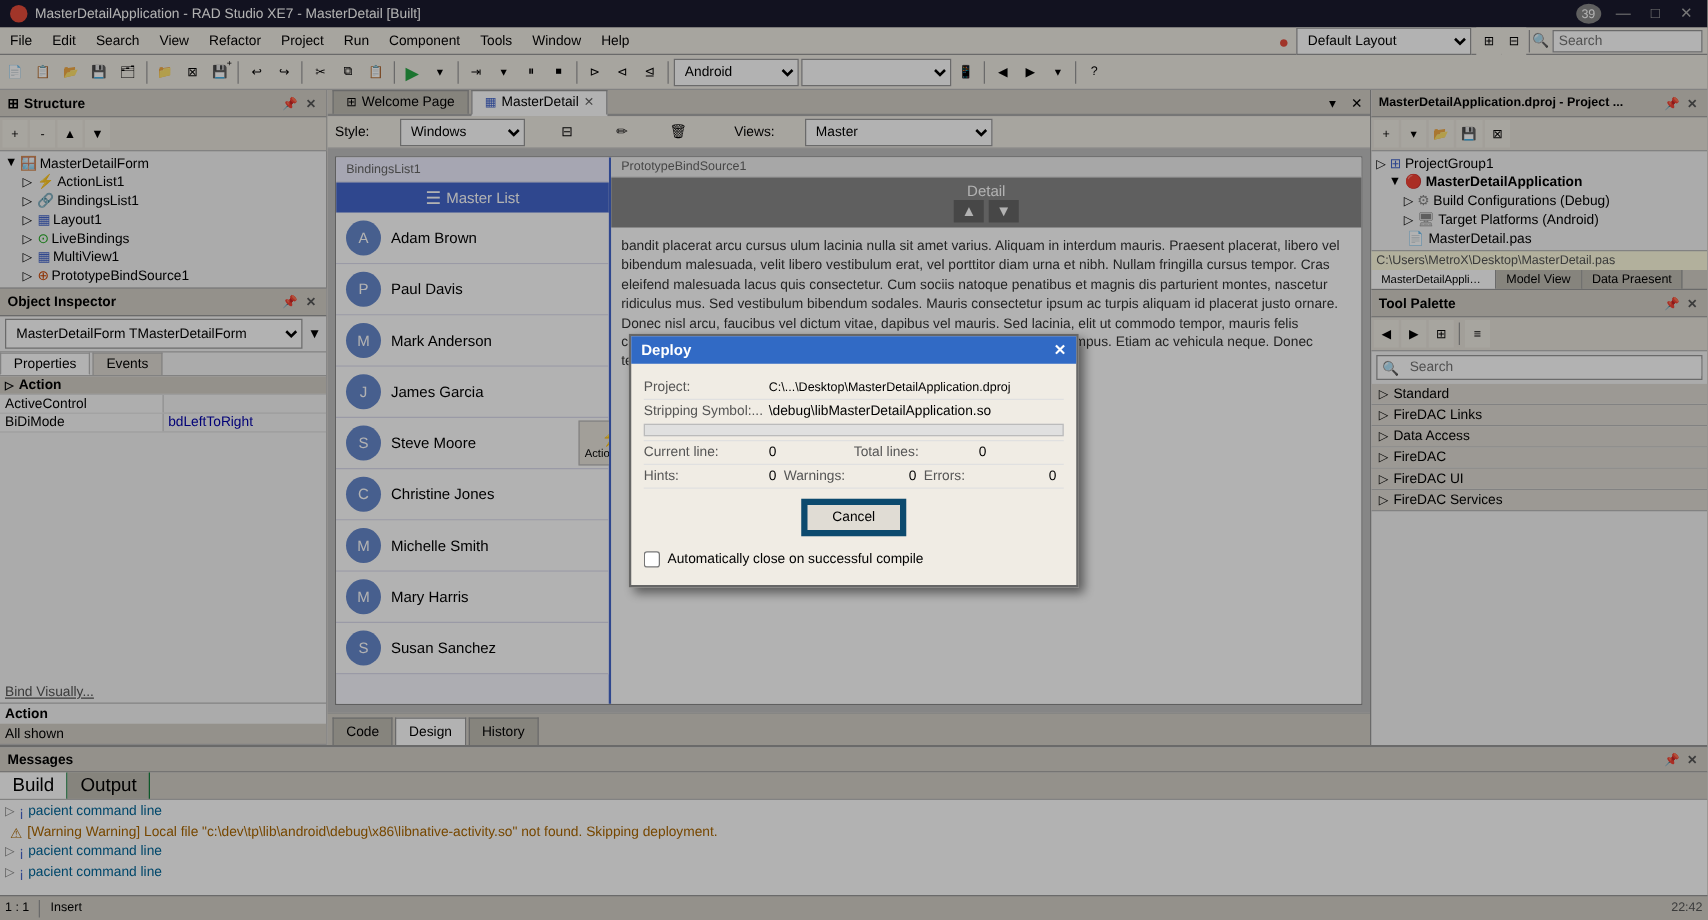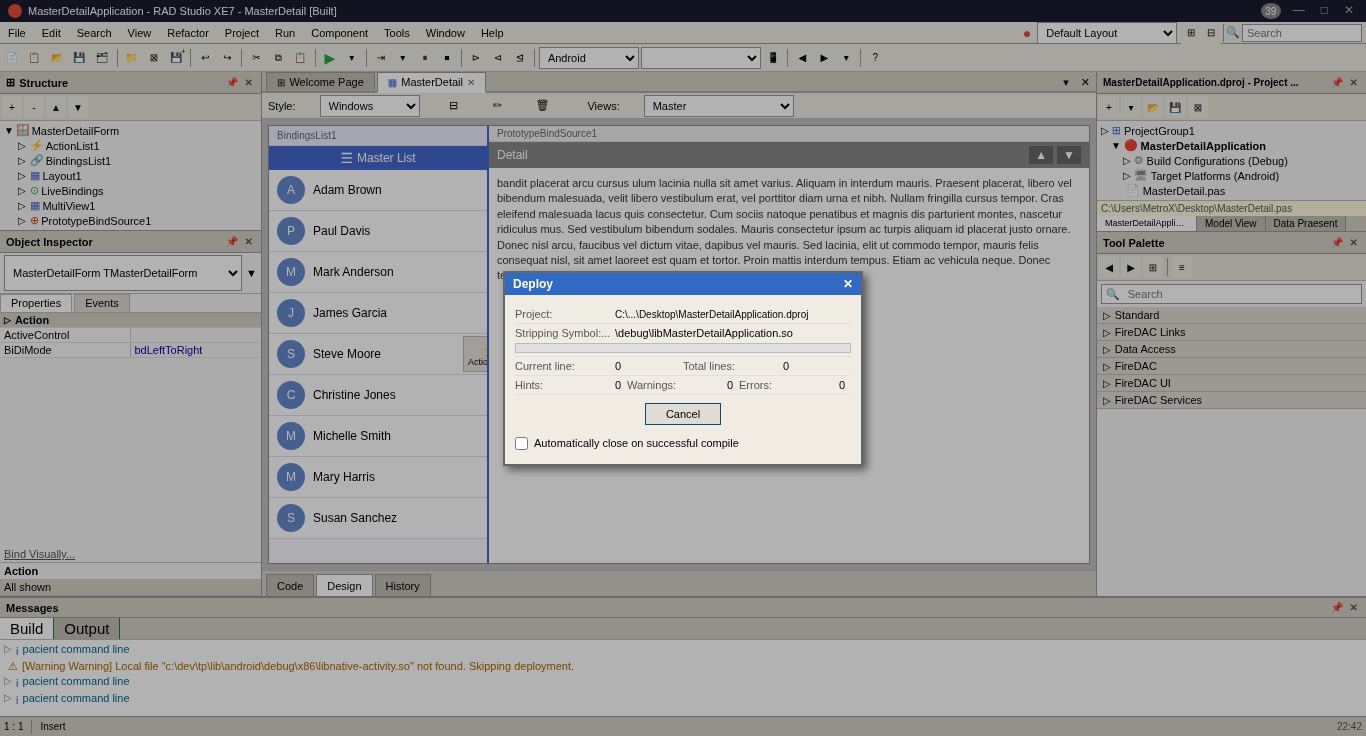--- a/index.html
+++ b/index.html
@@ -27,21 +27,21 @@
     .panel-header-btns { display: flex; gap: 2px; }
     .panel-header-btn { font-size: 10px; cursor: pointer; color: #555; padding: 0 2px; }
     .tree-area { flex: 1; overflow-y: auto; padding: 2px; }
     .tree-item { display: flex; align-items: center; padding: 1px 2px; cursor: pointer; font-size: 11px; }
     .tree-expand { width: 12px; font-size: 10px; cursor: pointer; }
 
     
     .object-inspector { height: 240px; border-top: 1px solid #999; background: #f5f5f5; display: flex; flex-direction: column; }
     .oi-header { background: #d4d0c8; padding: 3px 6px; font-size: 11px; font-weight: bold; display: flex; align-items: center; justify-content: space-between; border-bottom: 1px solid #999; height: 22px; }
     .oi-selector { display: flex; align-items: center; gap: 4px; padding: 2px 4px; border-bottom: 1px solid #bbb; }
-    .oi-dropdown { border: 1px solid #999; background: #fff; padding: 1px 4px; font-size: 11px; height: 36px; flex: 1; }
+    .oi-dropdown { border: 1px solid #999; background: #fff; padding: 1px 4px; font-size: 11px; height: 24px; flex: 1; }
     .oi-tabs { display: flex; border-bottom: 1px solid #bbb; }
     .oi-tab { padding: 2px 10px; cursor: pointer; font-size: 11px; background: #e0dcd4; border: 1px solid #bbb; border-bottom: none; margin-right: 2px; }
     .oi-tab.active { background: #fff; border-bottom: 1px solid #fff; }
     .oi-props { flex: 1; overflow-y: auto; }
     .oi-row { display: flex; border-bottom: 1px solid #e0e0e0; }
     .oi-row-header { background: #d4d0c8; padding: 1px 4px; font-size: 11px; font-weight: bold; display: flex; align-items: center; gap: 4px; width: 100%; }
     .oi-key { width: 50%; padding: 1px 4px; font-size: 11px; border-right: 1px solid #ccc; background: #fafafa; }
     .oi-val { width: 50%; padding: 1px 4px; font-size: 11px; color: #00a; }
     .oi-val.active-val { color: #c00; }
     .bind-visually { padding: 2px 4px; font-size: 11px; color: #555; cursor: pointer; text-decoration: underline; }
@@ -52,21 +52,21 @@
     .tabs-bar { background: #d4d0c8; display: flex; align-items: flex-end; border-bottom: 2px solid #aaa; padding-left: 4px; }
     .tab { padding: 3px 10px; font-size: 11px; cursor: pointer; background: #c0bdb4; border: 1px solid #999; border-bottom: none; margin-right: 2px; display: flex; align-items: center; gap: 4px; }
     .tab.active { background: #fff; border-bottom: 2px solid #fff; margin-bottom: -2px; }
     .tab-close { font-size: 10px; color: #666; cursor: pointer; }
     .style-row { display: flex; align-items: center; padding: 2px 6px; background: #f0ece4; border-bottom: 1px solid #bbb; gap: 24px; height: 26px; }
     .panel-title { background: #4466cc; color: #fff; padding: 4px 8px; font-size: 12px; text-align: center; display: flex; align-items: center; justify-content: center; gap: 4px; }
     .list-item-row { display: flex; align-items: center; padding: 6px 8px; border-bottom: 1px solid #dde; cursor: pointer; background: #fff; }
     .list-avatar { width: 28px; height: 28px; border-radius: 50%; background: #6688cc; color: #fff; display: flex; align-items: center; justify-content: center; font-size: 12px; margin-right: 8px; flex-shrink: 0; }
     .list-item-name { font-size: 12px; }
     .bindings-label { font-size: 10px; color: #666; padding: 4px 8px; background: #eef; border-bottom: 1px solid #dde; }
-    .detail-title { background: #888; color: #fff; padding: 4px 8px; font-size: 12px; text-align: center; display: flex; align-items: center; justify-content: space-between; }
+    .detail-title { background: #888; color: #fff; padding: 4px 20px; font-size: 12px; text-align: center; display: flex; align-items: center; justify-content: space-between; flex-direction: column; }
     .detail-arrows { display: flex; gap: 4px; }
     .detail-arrow { background: #666; color: #fff; border: none; padding: 2px 6px; cursor: pointer; font-size: 12px; }
     .detail-text { padding: 8px; font-size: 11px; line-height: 1.4; color: #333; overflow: hidden; max-height: 250px; }
     .proto-label { font-size: 10px; color: #666; padding: 2px 8px; background: #f0f0f0; border-bottom: 1px solid #ddd; }
 
     
     .bottom-tabs { background: #d4d0c8; display: flex; align-items: flex-end; padding-left: 4px; border-top: 1px solid #bbb; height: 26px; }
     .bottom-tab { padding: 2px 10px; font-size: 11px; cursor: pointer; background: #c0bdb4; border: 1px solid #999; border-bottom: none; margin-right: 2px; height: 22px; display: flex; align-items: center; }
     .bottom-tab.active { background: #fff; }
 
@@ -109,21 +109,21 @@
     .overlay { position: fixed; top: 0; left: 0; width: 100%; height: 100%; background: rgba(0,0,0,0.3); z-index: 100; display: flex; align-items: center; justify-content: center; }
     .dialog { background: #f0ece4; border: 2px solid #666; box-shadow: 4px 4px 8px rgba(0,0,0,0.5); width: 360px; }
     .dialog-title { background: #316ac5; color: #fff; padding: 4px 8px; font-size: 12px; font-weight: bold; display: flex; align-items: center; justify-content: space-between; }
     .dialog-body { padding: 10px; }
     .dialog-row { display: flex; align-items: flex-end; padding: 3px 0; font-size: 11px; border-bottom: 1px solid #e0e0e0; }
     .dialog-label { width: 100px; color: #555; flex-shrink: 0; }
     .dialog-value { flex: 1; font-size: 11px; color: #000; }
     .progress-bar-container { background: #e0e0e0; height: 10px; flex: 1; border: 1px solid #bbb; }
     .progress-bar { background: #316ac5; height: 100%; width: 0%; }
     .dialog-btn-row { display: flex; justify-content: center; padding: 8px 0; }
-    .dialog-btn { background: #e0dcd4; border: 1px solid #0c4a6e; padding: 4px 20px; font-size: 11px; cursor: pointer; }
+    .dialog-btn { background: #e0dcd4; border: 5px solid #0c4a6e; padding: 4px 20px; font-size: 11px; cursor: pointer; }
     .dialog-checkbox-row { display: flex; align-items: center; gap: 6px; padding: 4px 0; font-size: 11px; }
 
     
     ::-webkit-scrollbar { width: 8px; height: 8px; }
     ::-webkit-scrollbar-track { background: #f0ece4; }
     ::-webkit-scrollbar-thumb { background: #b0a898; }
 
     .all-shown-bar { background: #d4d0c8; padding: 2px 4px; font-size: 11px; border-bottom: 1px solid #bbb; }
   </style>
 </head>

